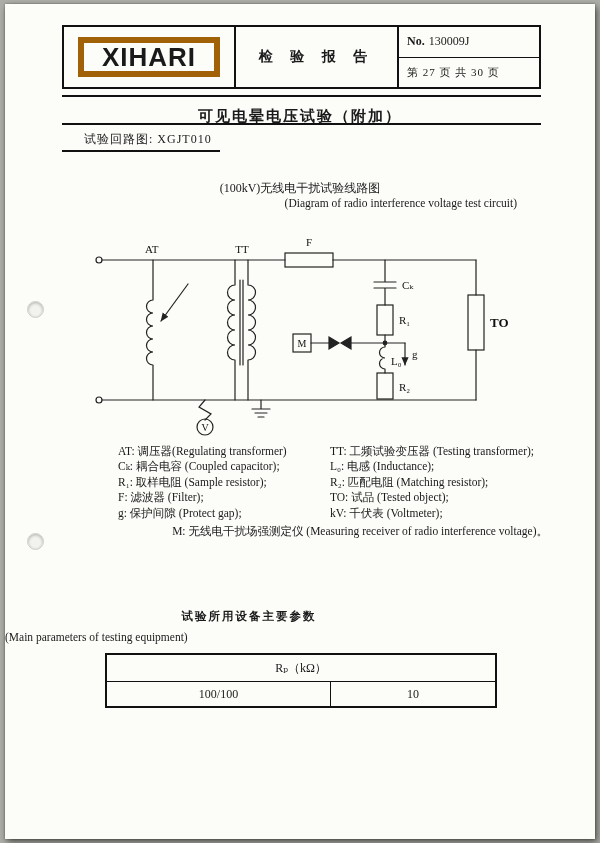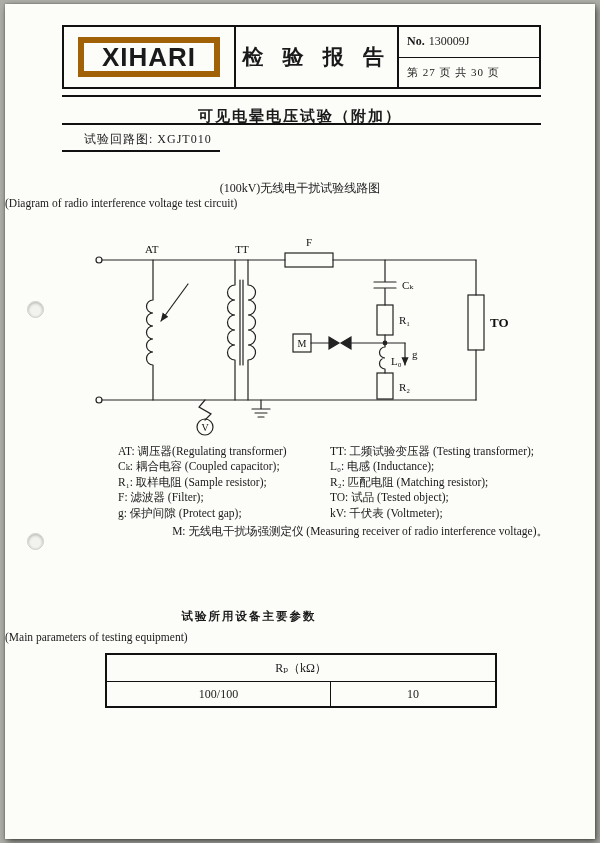--- a/index.html
+++ b/index.html
@@ -22,35 +22,35 @@
     border:2px solid #111; display:flex;
   }
   .h-left { width:172px; border-right:2px solid #111; display:flex; align-items:center; justify-content:center; }
   .logo-box {
     border:6px solid #a16207; width:142px; height:40px;
     display:flex; align-items:center; justify-content:center;
     font-family:"Liberation Sans","DejaVu Sans",sans-serif;
     font-weight:bold; font-size:26px; letter-spacing:1px;
   }
   .h-mid { flex:1; border-right:2px solid #111; display:flex; align-items:center; justify-content:center;
-    font-size:21px; font-weight:bold; letter-spacing:7px; }
+    font-size:14px; font-weight:bold; letter-spacing:7px; }
   .h-right { width:140px; display:flex; flex-direction:column; }
   .h-no { flex:1; border-bottom:1.5px solid #111; display:flex; align-items:center; padding-left:8px; font-size:12px; gap:4px; }
   .h-no .no-lab { font-weight:bold; }
   .h-page { flex:1; display:flex; align-items:center; padding-left:8px; font-size:11px; letter-spacing:1px; }
   
   .rule { position:absolute; left:57px; width:479px; height:1.5px; background:#111; }
   .rule1 { top:91px; }
   .rule2 { top:119px; }
   .rule3 { top:146px; width:158px; }
   .sec-title { position:absolute; top:95px; left:0; width:590px; text-align:center;
     font-size:15px; font-weight:bold; letter-spacing:2px;margin-top:8px; }
   .circuit-ref { position:absolute; top:127px; left:79px; font-size:12px; letter-spacing:1px; }
   .diag-title-cn { position:absolute; top:176px; left:0; width:590px; text-align:center; font-size:12px; }
-  .diag-title-en { position:absolute; top:193px; left:0; width:590px; text-align:left; font-size:11.5px; }
+  .diag-title-en { position:absolute; top:193px; left:0; width:512px; text-align:right; font-size:11.5px; }
   
   .circuit { position:absolute; left:80px; top:221px; }
   
   .legend {
     position:absolute; left:113px; top:440px; width:430px;
     display:grid; grid-template-columns:212px 1fr; row-gap:1px;
     font-size:11.5px; line-height:1.25;
   }
   .lg-f { grid-column:1 / -1; margin-top:3px;text-align:right; }
   

